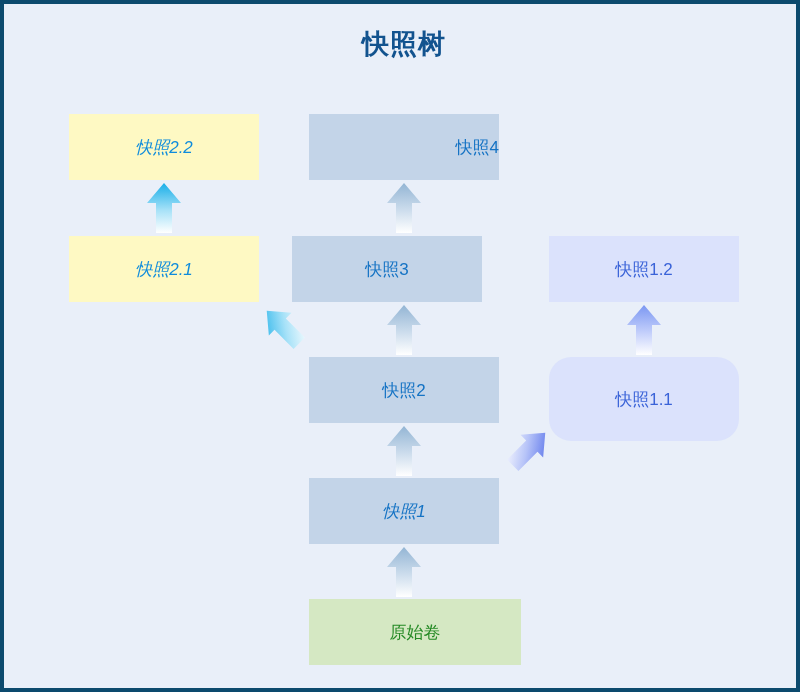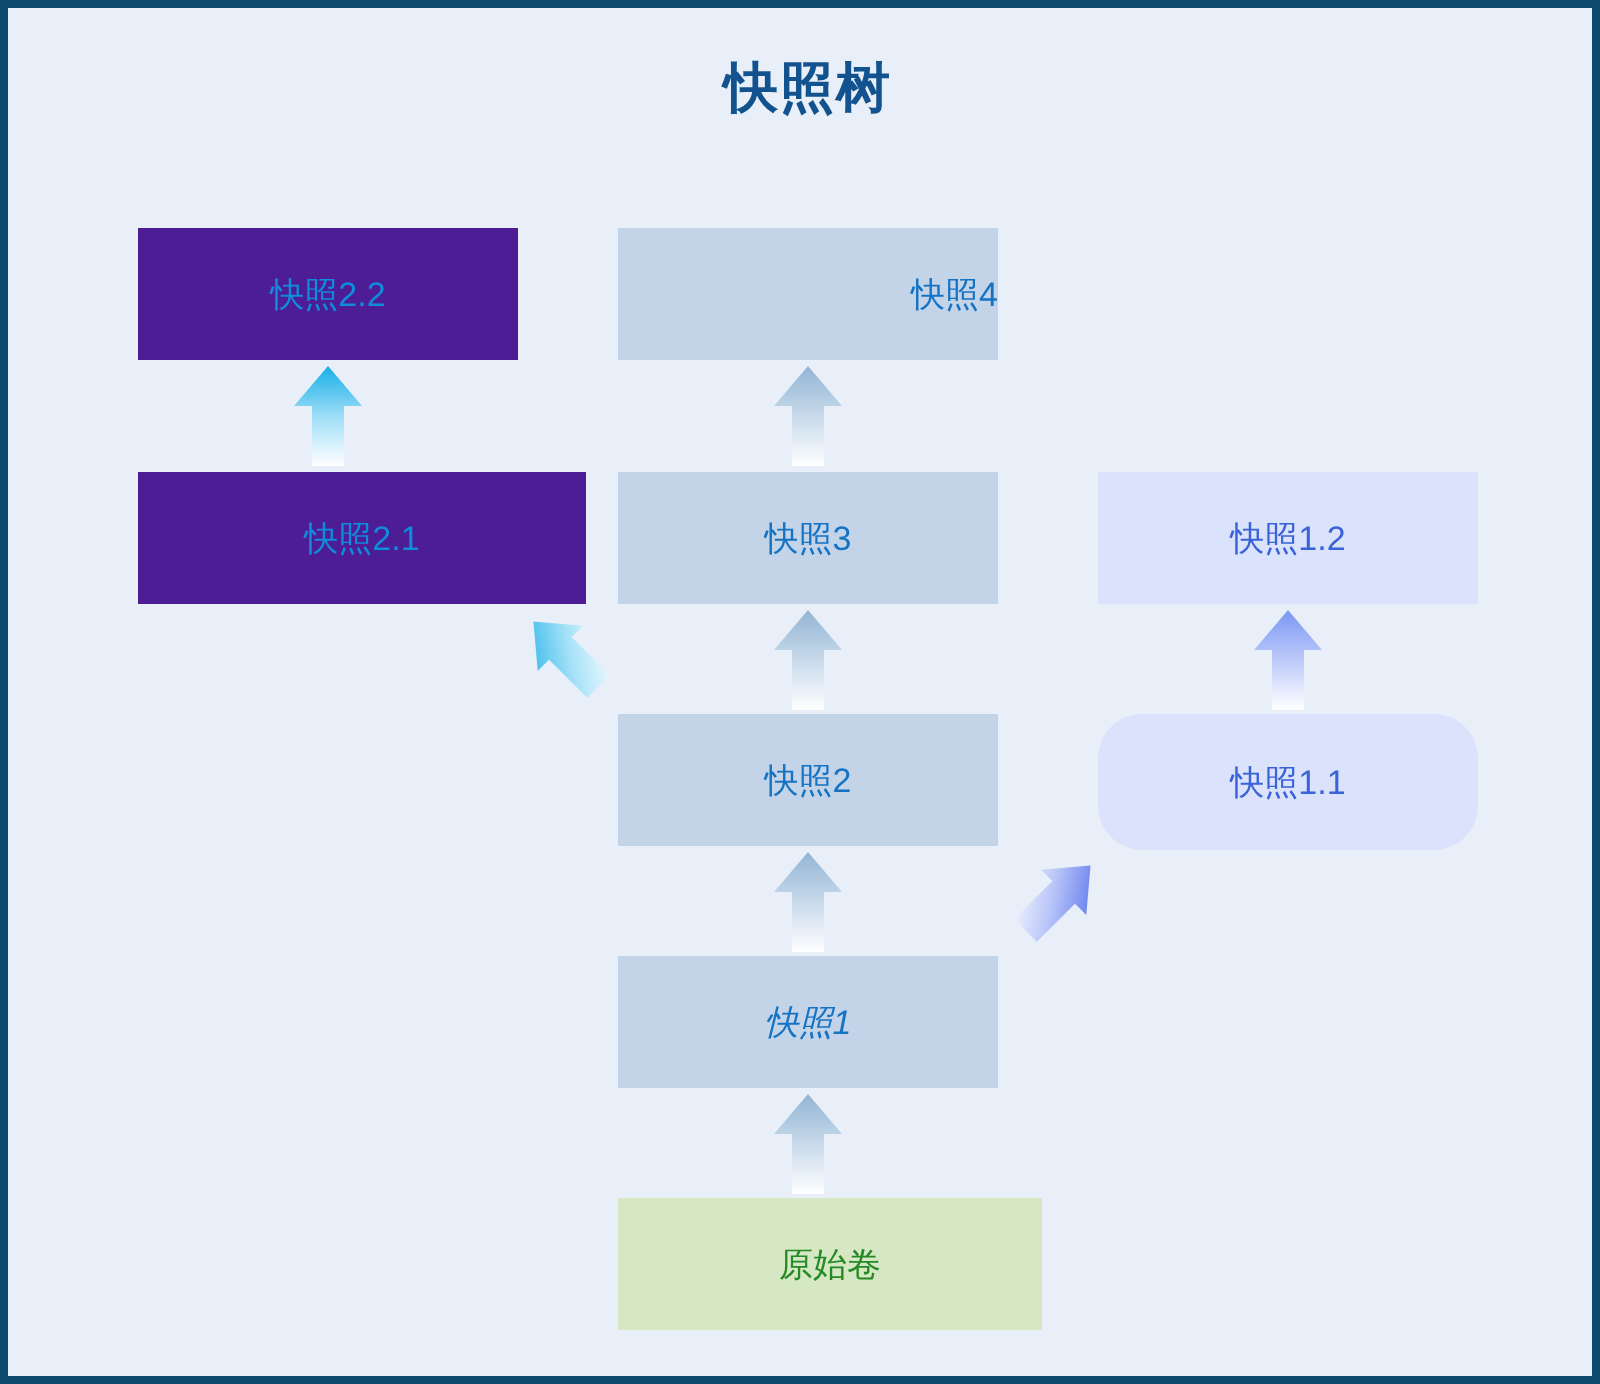--- a/index.html
+++ b/index.html
@@ -31,22 +31,23 @@
   .node {
     position: absolute;
     display: flex;
     align-items: center;
     justify-content: center;
     font-size: 17px;
     box-sizing: border-box;
   }
   
   .node.cyan {
-    background: #4c1d95;
+    background: #fef9c3;
     color: #0f8cdc;
+    font-style: italic;
   }
   .node.steel {
     background: #c3d4e8;
     color: #1573c4;
   }
   .node.lav {
     background: #dbe2fc;
     color: #3a63d8;
   }
   .node.green {
@@ -64,49 +65,49 @@
 <body>
 
 <div id="canvas">
 
   <div id="title">快照树</div>
 
   <div class="node cyan" style="left:65px; top:110px; width:190px; height:66px;">
     <span>快照2.2</span>
   </div>
 
-  <div class="node cyan" style="left:65px; top:232px; width:224px; height:66px;">
+  <div class="node cyan" style="left:65px; top:232px; width:190px; height:66px;">
     <span>快照2.1</span>
   </div>
 
   <div class="node steel" style="left:305px; top:110px; width:190px; height:66px;justify-content:flex-end;">
     <span>快照4</span>
   </div>
 
-  <div class="node steel" style="left:305px; top:232px; width:190px; height:66px;">
+  <div class="node steel" style="left:288px; top:232px; width:190px; height:66px;">
     <span>快照3</span>
   </div>
 
   <div class="node steel" style="left:305px; top:353px; width:190px; height:66px;">
     <span>快照2</span>
   </div>
 
   <div class="node steel" style="left:305px; top:474px; width:190px; height:66px;font-style:italic;">
     <span>快照1</span>
   </div>
 
   <div class="node green" style="left:305px; top:595px; width:212px; height:66px;">
     <span>原始卷</span>
   </div>
 
   <div class="node lav" style="left:545px; top:232px; width:190px; height:66px;">
     <span>快照1.2</span>
   </div>
 
-  <div class="node lav" style="left:545px; top:353px; width:190px; height:68px;border-radius:22px;">
+  <div class="node lav" style="left:545px; top:353px; width:190px; height:84px;border-radius:22px;">
     <span>快照1.1</span>
   </div>
 
   <div class="arrow" style="left:142px; top:178px;">
     <svg width="36" height="52" viewBox="0 0 36 52">
       <defs>
         <linearGradient id="gradCyanUp" x1="0" y1="1" x2="0" y2="0">
           <stop offset="0%" stop-color="#ffffff"></stop>
           <stop offset="45%" stop-color="#a8e2f8"></stop>
           <stop offset="100%" stop-color="#18aee8"></stop>

